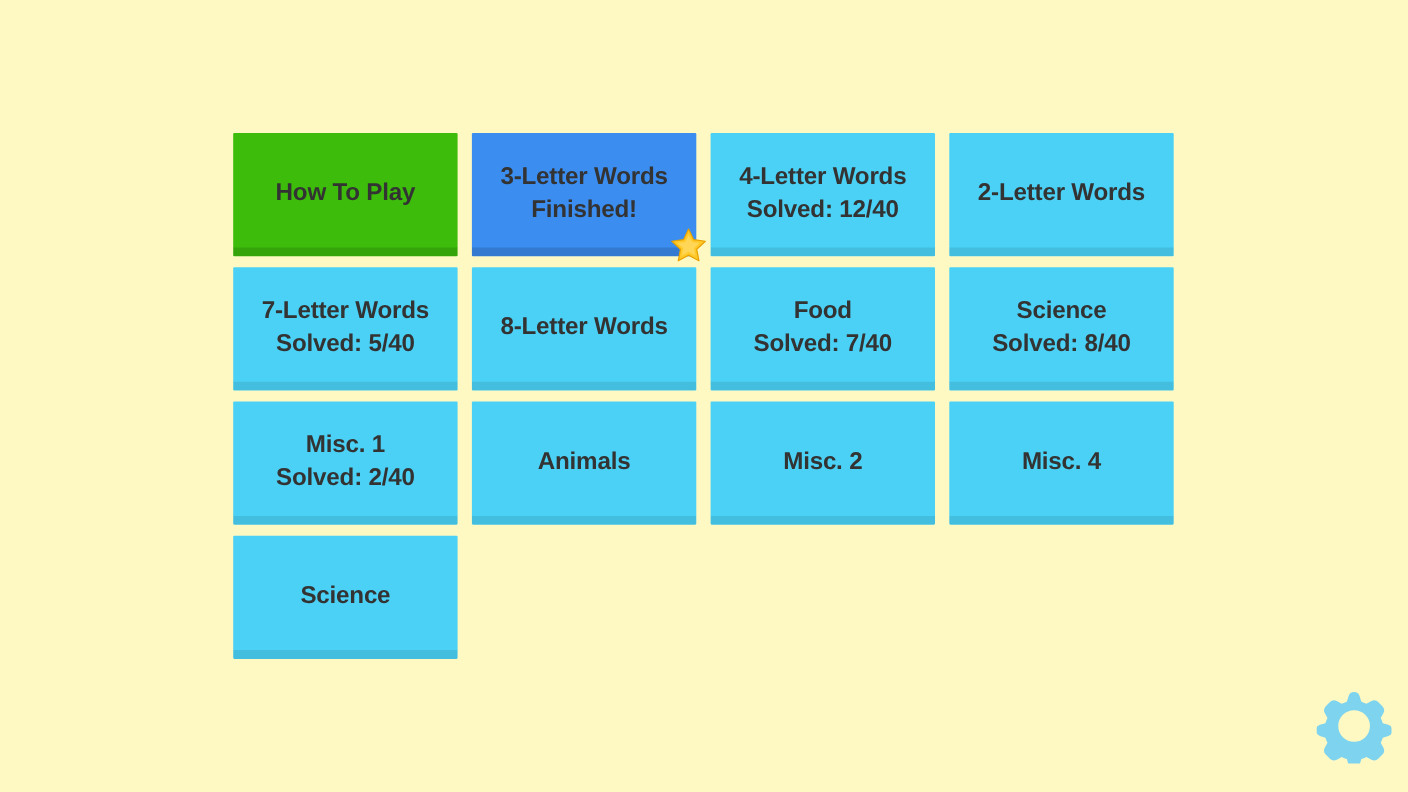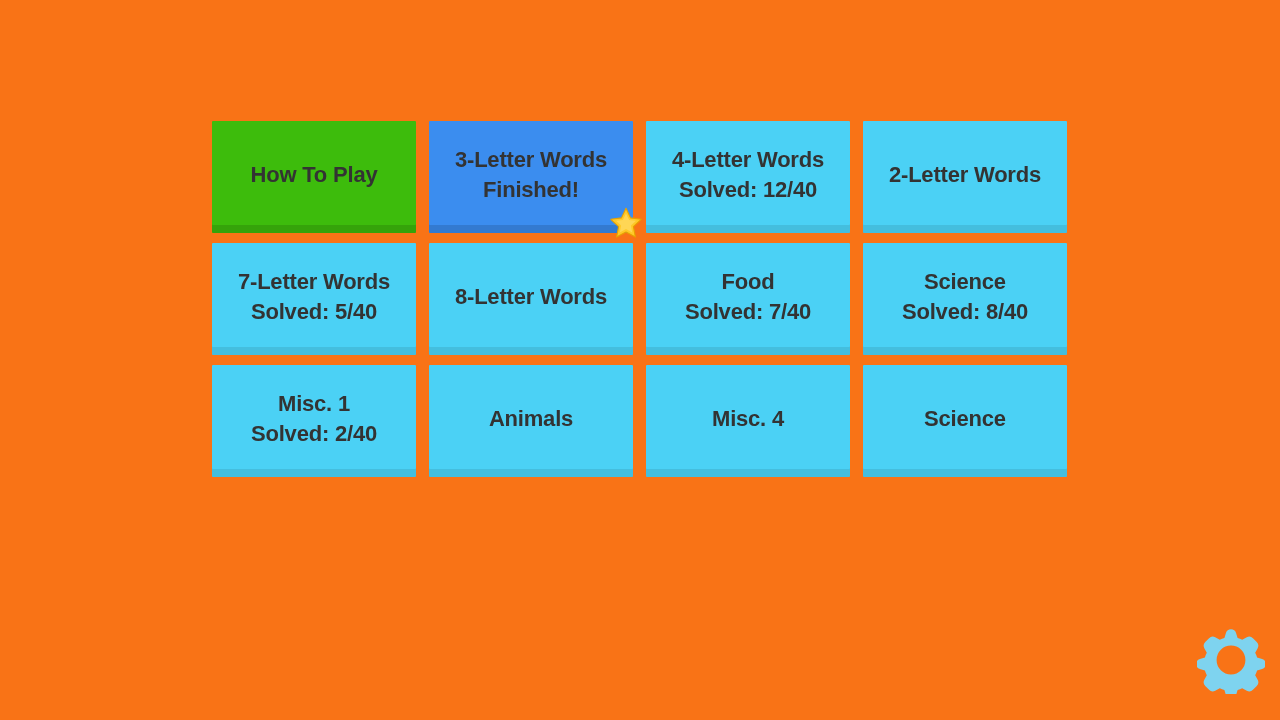--- a/index.html
+++ b/index.html
@@ -11,21 +11,21 @@
     width: 1280px;
     height: 720px;
     overflow: hidden;
     font-family: "Liberation Sans", sans-serif;
     position: relative;
   }
 
   #app {
     position: absolute;
     inset: 0;
-    background: #f97316;
+    background: #fef9c3;
   }
 
   
   .grid {
     position: absolute;
     left: 212px;
     top: 121px;
     width: 856px;
     display: grid;
     grid-template-columns: repeat(4, 204px);
@@ -144,20 +144,23 @@
 Solved: 8/40</span>
       </button>
       <button class="tile cyan">
         <span class="tile-label">Misc. 1
 Solved: 2/40</span>
       </button>
       <button class="tile cyan">
         <span class="tile-label">Animals</span>
       </button>
       <button class="tile cyan">
+        <span class="tile-label">Misc. 2</span>
+      </button>
+      <button class="tile cyan">
         <span class="tile-label">Misc. 4</span>
       </button>
       <button class="tile cyan">
         <span class="tile-label">Science</span>
       </button>
     </div>
 
   <button class="gear-button" aria-label="Settings">
     <svg width="68" height="68" viewBox="0 0 68 68">
       <path d="M34 3.2

